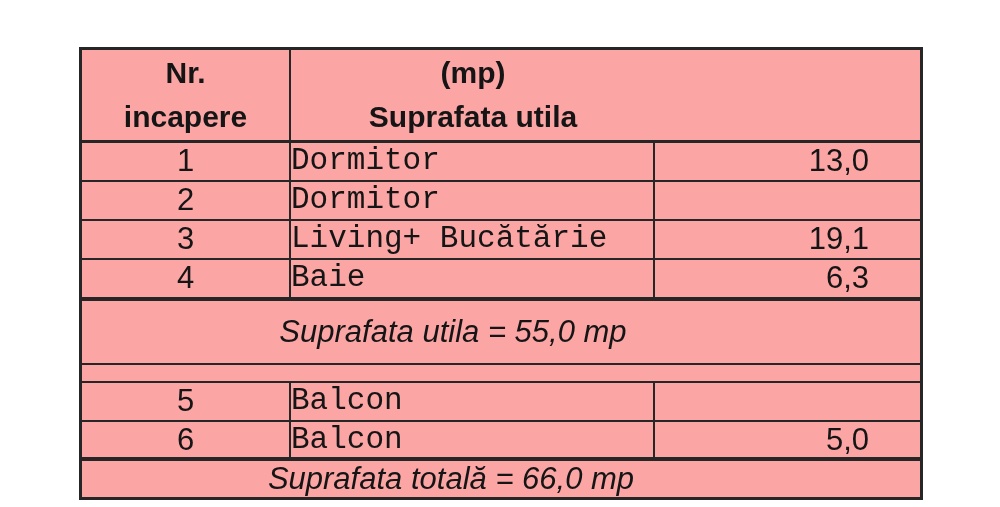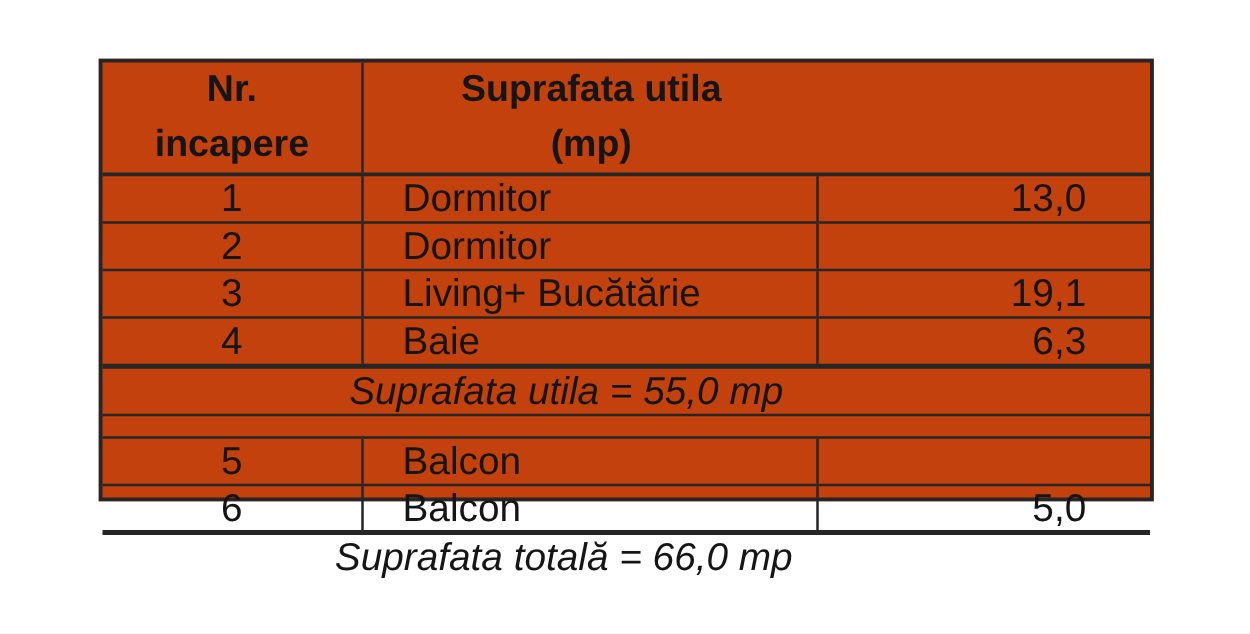--- a/index.html
+++ b/index.html
@@ -13,24 +13,24 @@
     position: relative;
     font-family: "Liberation Sans", sans-serif;
     color: #151515;
     overflow: hidden;
   }
   .table-wrap {
     position: absolute;
     left: 79px;
     top: 47px;
     width: 844px;
-    height: 354px;
+    height: 453px;
     box-sizing: border-box;
     border: 3px solid #262626;
-    background: #c2410c;
+    background: #fca5a5;
     display: flex;
     flex-direction: column;
   }
   .grid-row {
     display: grid;
     grid-template-columns: 209px 364px 1fr;
     box-sizing: border-box;
   }
   .cell {
     box-sizing: border-box;
@@ -59,21 +59,21 @@
   .data-row {
     height: 39px;
     border-bottom: 2px solid #262626;
     font-size: 31px;
   }
   .data-row .cell { line-height: 36px; }
   .row-thickbottom { height: 41px; border-bottom-width: 4px; }
   .row-topline { height: 41px; border-top: 2px solid #262626; }
   .row-last-balcony { height: 39px; border-bottom-width: 4px; }
   .num { text-align: center; }
-  .name { padding-left: 31px; text-align: left; }
+  .name { text-align: left; font-family: Liberation Mono, monospace; }
   .val { text-align: right; padding-right: 51px; }
 
   
   .merged-row {
     box-sizing: border-box;
     display: flex;
     align-items: center;
     justify-content: center;
     font-style: italic;
     font-size: 31px;
@@ -93,22 +93,22 @@
 <body>
 
 <div class="table-wrap">
 
   <div class="grid-row header-row">
     <div class="cell cb hcell">
       <span>Nr.</span>
       <span>incapere</span>
     </div>
     <div class="cell hcell">
+      <span>(mp)</span>
       <span>Suprafata utila</span>
-      <span>(mp)</span>
     </div>
   </div>
 
   <div class="grid-row data-row">
     <div class="cell cb num">1</div>
     <div class="cell cb name">Dormitor</div>
     <div class="cell val">13,0</div>
   </div>
   <div class="grid-row data-row">
     <div class="cell cb num">2</div>

